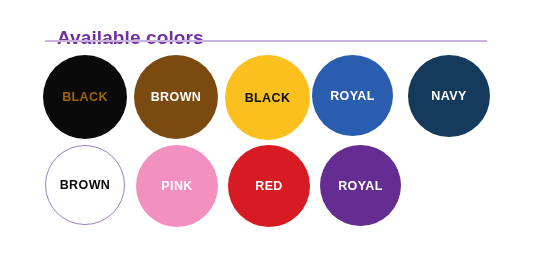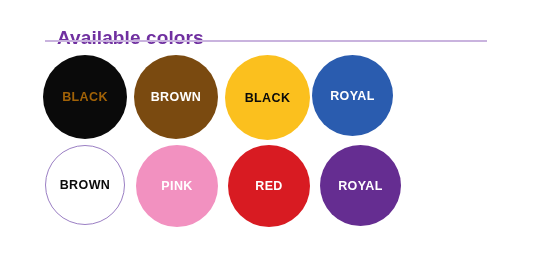--- a/index.html
+++ b/index.html
@@ -108,20 +108,23 @@
       </div>
       <div class="swatch" style="left: 91px; width: 84px; height: 84px; background: rgb(122, 74, 16); border: 1px solid transparent;">
         <span class="swatch-label" style="color: rgb(255, 255, 255);">BROWN</span>
       </div>
       <div class="swatch" style="left: 182px; width: 85px; height: 85px; background: rgb(251, 192, 30); border: 1px solid transparent;">
         <span class="swatch-label" style="color: rgb(10, 10, 10);">BLACK</span>
       </div>
       <div class="swatch" style="left: 269px; width: 81px; height: 81px; background: rgb(42, 92, 175); border: 1px solid transparent;">
         <span class="swatch-label" style="color: rgb(255, 255, 255);">ROYAL</span>
       </div>
+      <div class="swatch" style="left: 365px; width: 82px; height: 82px; background: rgb(20, 59, 92); border: 1px solid transparent;">
+        <span class="swatch-label" style="color: rgb(255, 255, 255);">NAVY</span>
+      </div>
     </div>
 
     <div class="swatch-row">
       <div class="swatch" style="left: 2px; width: 80px; height: 80px; background: rgb(255, 255, 255); border: 1px solid rgb(155, 127, 196);">
         <span class="swatch-label" style="color: rgb(10, 10, 10);">BROWN</span>
       </div>
       <div class="swatch" style="left: 93px; width: 82px; height: 82px; background: rgb(242, 145, 192); border: 1px solid transparent;">
         <span class="swatch-label" style="color: rgb(255, 255, 255);">PINK</span>
       </div>
       <div class="swatch" style="left: 185px; width: 82px; height: 82px; background: rgb(216, 27, 34); border: 1px solid transparent;">

